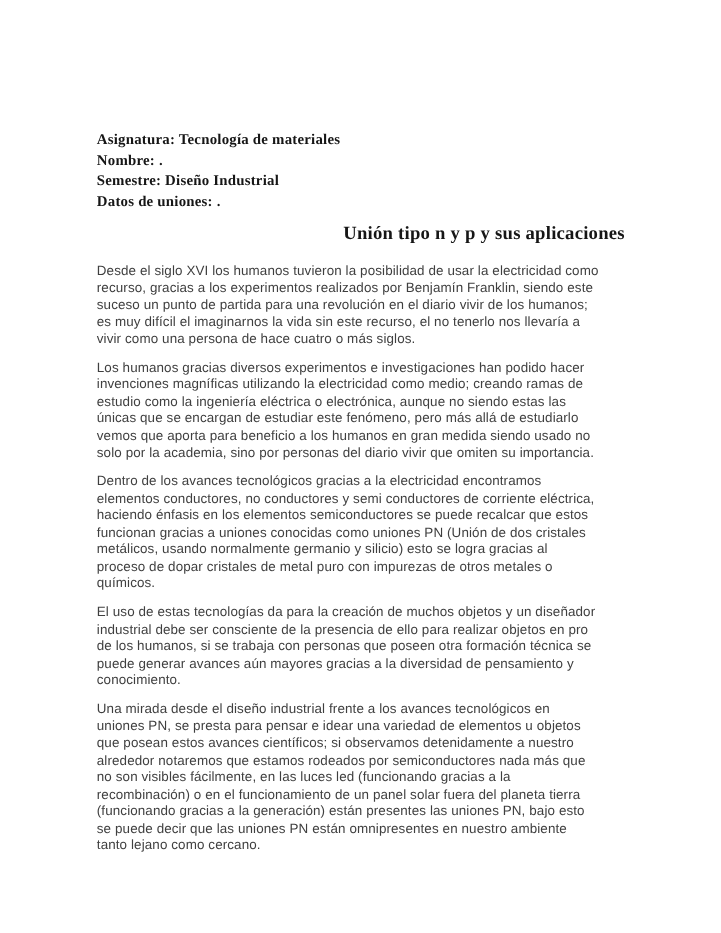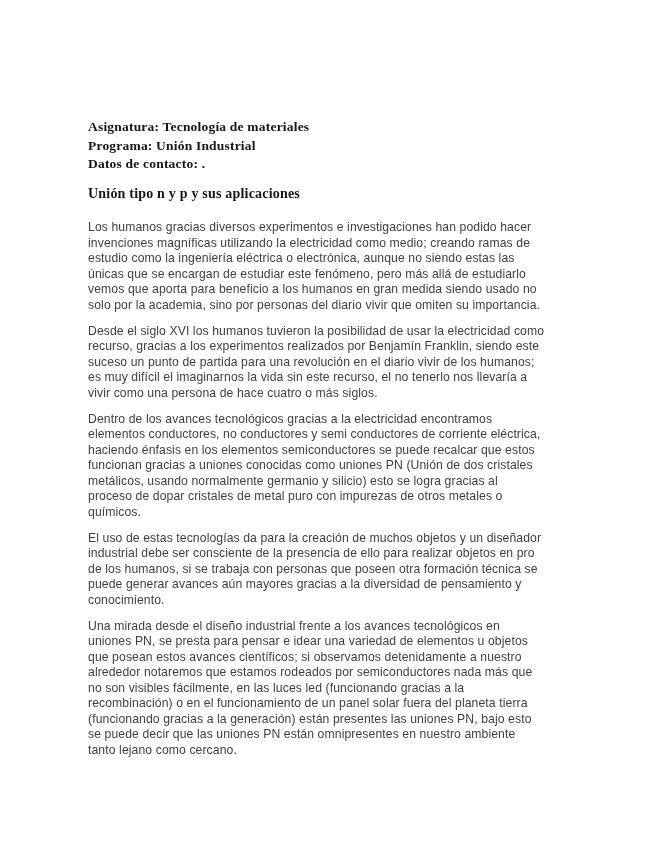--- a/index.html
+++ b/index.html
@@ -27,26 +27,26 @@
     line-height: 18.6px;
     color: #161616;
     letter-spacing: 0.2px;
   }
   .header-line {
     white-space: pre;
   }
   .doc-title {
     font-family: "Liberation Serif", serif;
     font-weight: bold;
-    font-size: 14px;
+    font-size: 17px;
     line-height: 18.6px;
     color: #161616;
     letter-spacing: 0.2px;
     width: 480px;
-    text-align: left;
+    text-align: right;
     margin-top: 11px;
   }
   .doc-body {
     margin-top: 17px;
     width: 558px;
   }
   .para {
     font-size: 12.2px;
     line-height: 15.5px;
     color: #3f3f3f;
@@ -58,38 +58,39 @@
   }
 </style>
 </head>
 <body>
 
 <div class="page">
   <div class="content">
 
     <div class="doc-header">
       <div class="header-line">Asignatura: Tecnología de materiales</div>
-      <div class="header-line">Programa: Unión Industrial</div>
-      <div class="header-line">Datos de contacto: .</div>
+      <div class="header-line">Nombre: .</div>
+      <div class="header-line">Semestre: Diseño Industrial</div>
+      <div class="header-line">Datos de uniones: .</div>
     </div>
 
     <div class="doc-title">Unión tipo n y p y sus aplicaciones</div>
 
     <div class="doc-body">
+      <p class="para">Desde el siglo XVI los humanos tuvieron la posibilidad de usar la electricidad como
+recurso, gracias a los experimentos realizados por Benjamín Franklin, siendo este
+suceso un punto de partida para una revolución en el diario vivir de los humanos;
+es muy difícil el imaginarnos la vida sin este recurso, el no tenerlo nos llevaría a
+vivir como una persona de hace cuatro o más siglos.</p>
       <p class="para">Los humanos gracias diversos experimentos e investigaciones han podido hacer
 invenciones magníficas utilizando la electricidad como medio; creando ramas de
 estudio como la ingeniería eléctrica o electrónica, aunque no siendo estas las
 únicas que se encargan de estudiar este fenómeno, pero más allá de estudiarlo
 vemos que aporta para beneficio a los humanos en gran medida siendo usado no
 solo por la academia, sino por personas del diario vivir que omiten su importancia.</p>
-      <p class="para">Desde el siglo XVI los humanos tuvieron la posibilidad de usar la electricidad como
-recurso, gracias a los experimentos realizados por Benjamín Franklin, siendo este
-suceso un punto de partida para una revolución en el diario vivir de los humanos;
-es muy difícil el imaginarnos la vida sin este recurso, el no tenerlo nos llevaría a
-vivir como una persona de hace cuatro o más siglos.</p>
       <p class="para">Dentro de los avances tecnológicos gracias a la electricidad encontramos
 elementos conductores, no conductores y semi conductores de corriente eléctrica,
 haciendo énfasis en los elementos semiconductores se puede recalcar que estos
 funcionan gracias a uniones conocidas como uniones PN (Unión de dos cristales
 metálicos, usando normalmente germanio y silicio) esto se logra gracias al
 proceso de dopar cristales de metal puro con impurezas de otros metales o
 químicos.</p>
       <p class="para">El uso de estas tecnologías da para la creación de muchos objetos y un diseñador
 industrial debe ser consciente de la presencia de ello para realizar objetos en pro
 de los humanos, si se trabaja con personas que poseen otra formación técnica se

